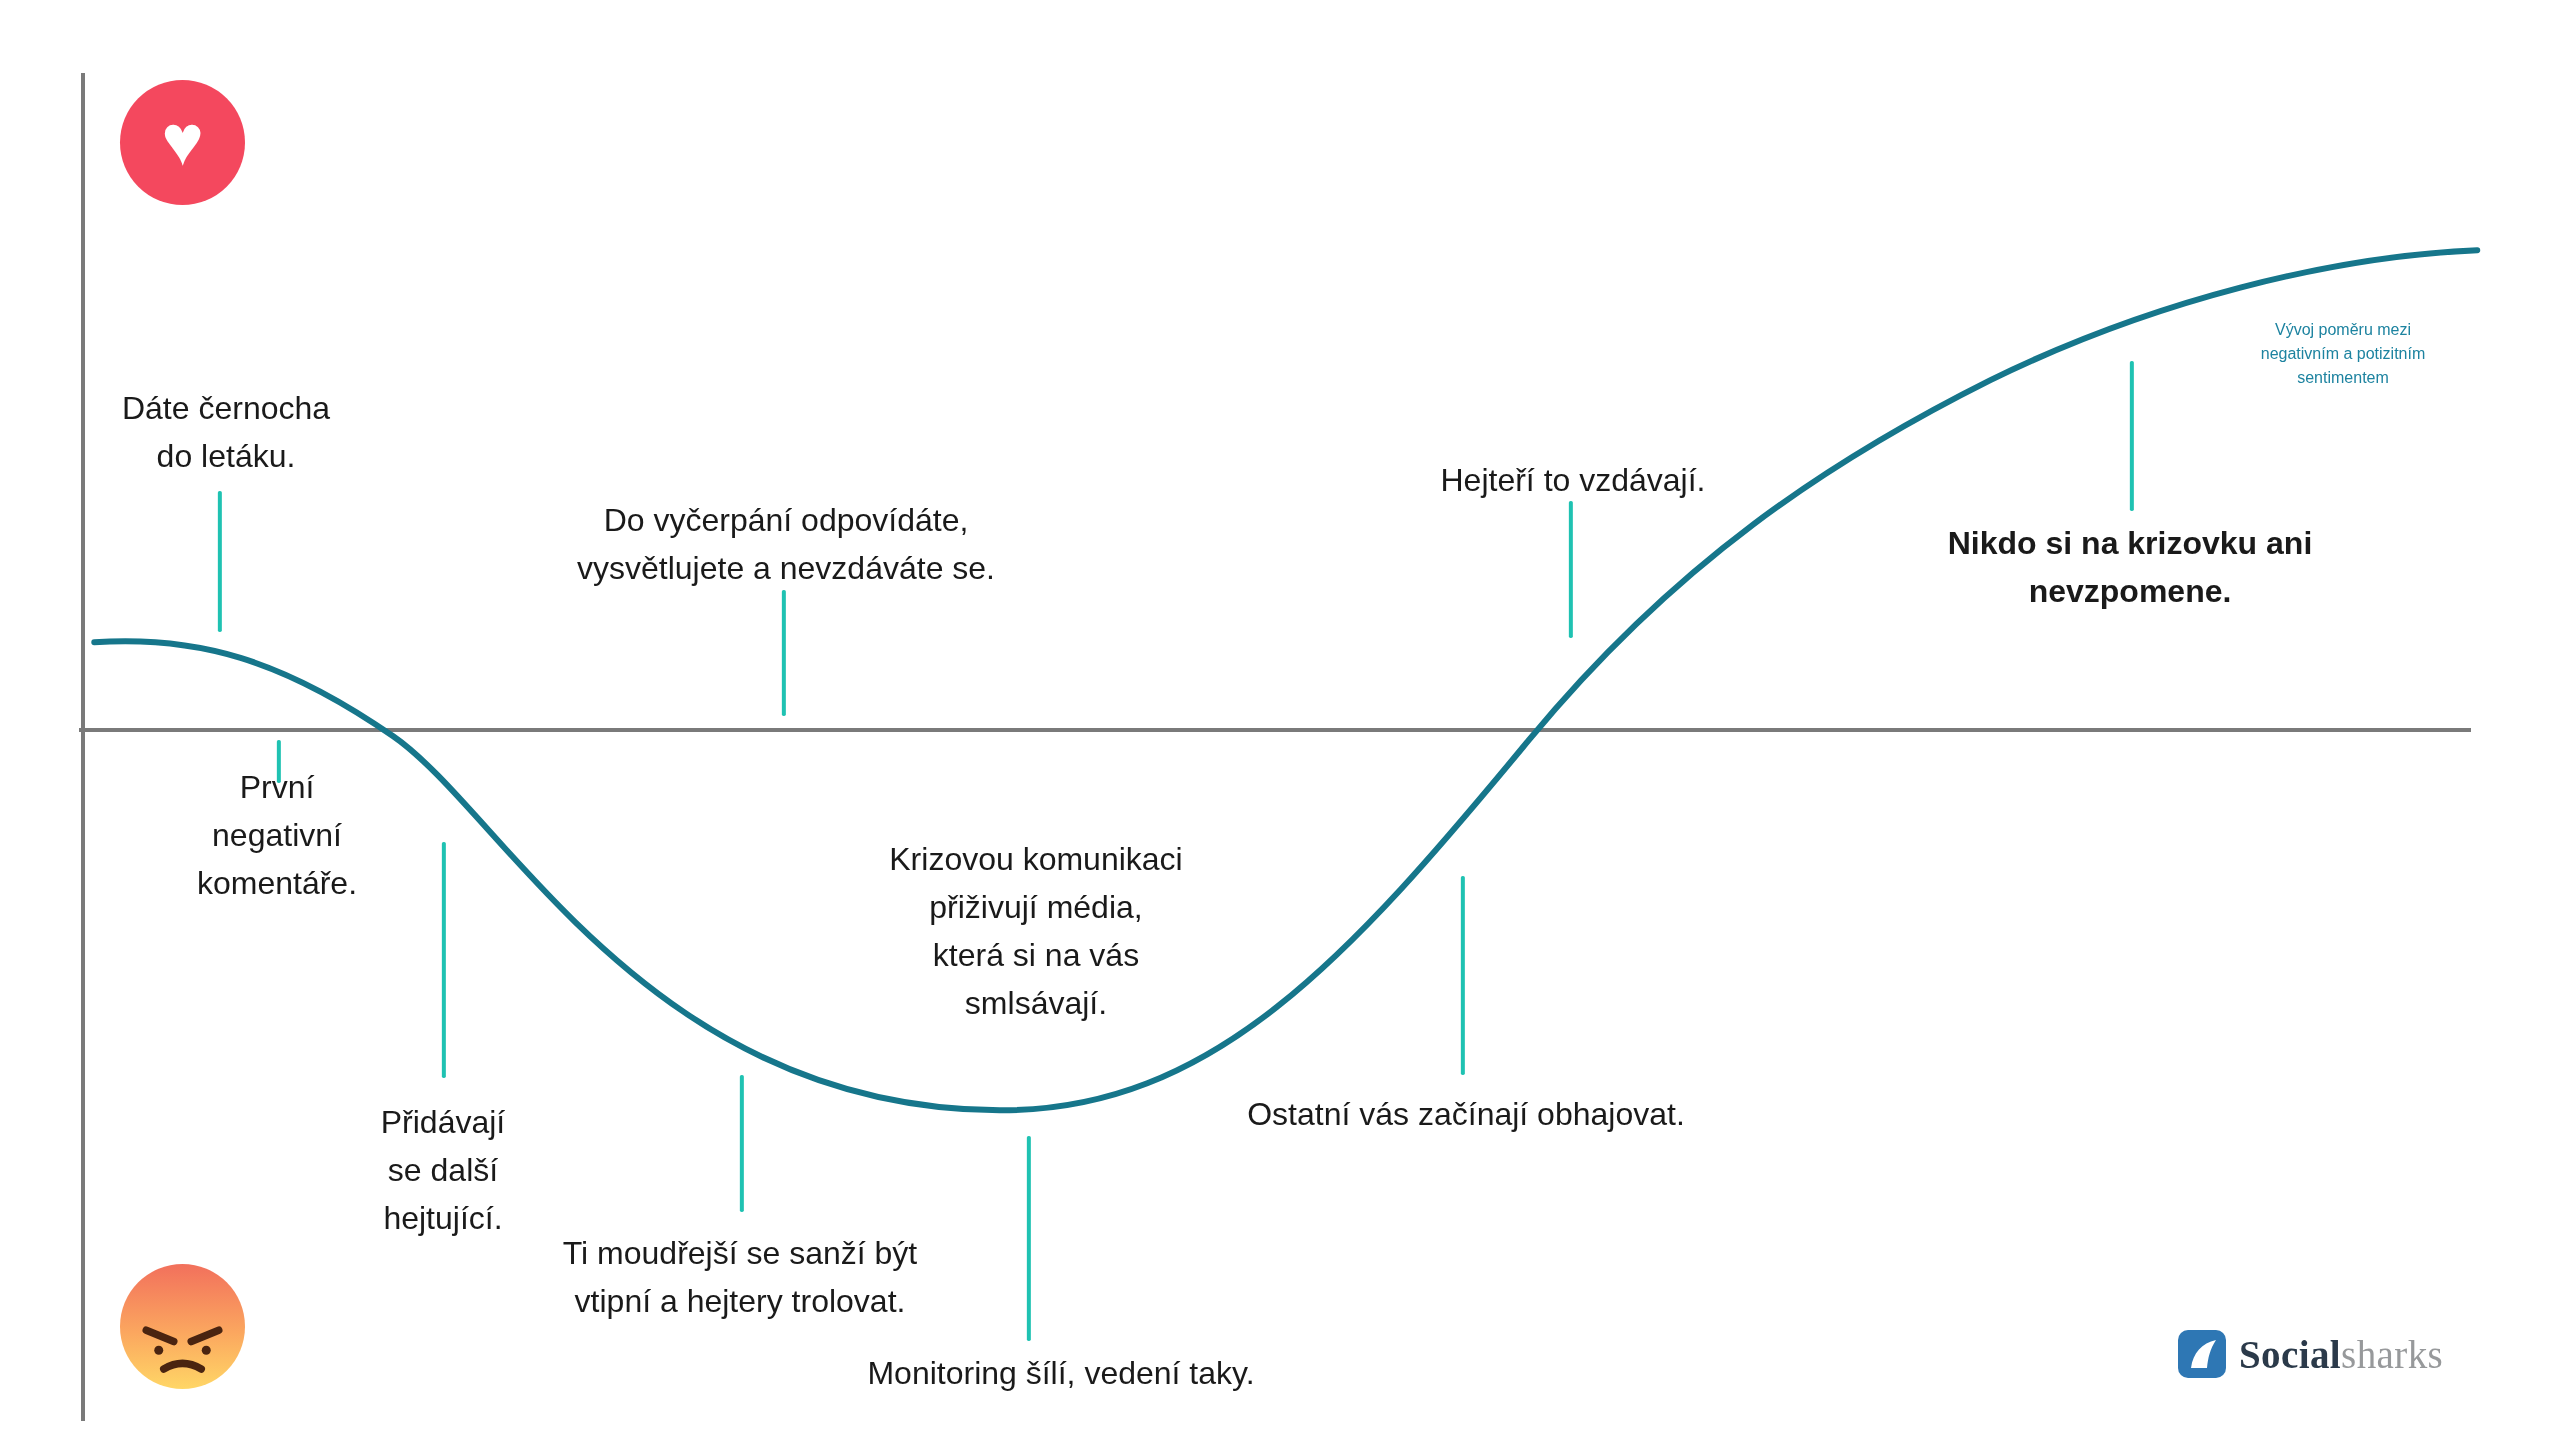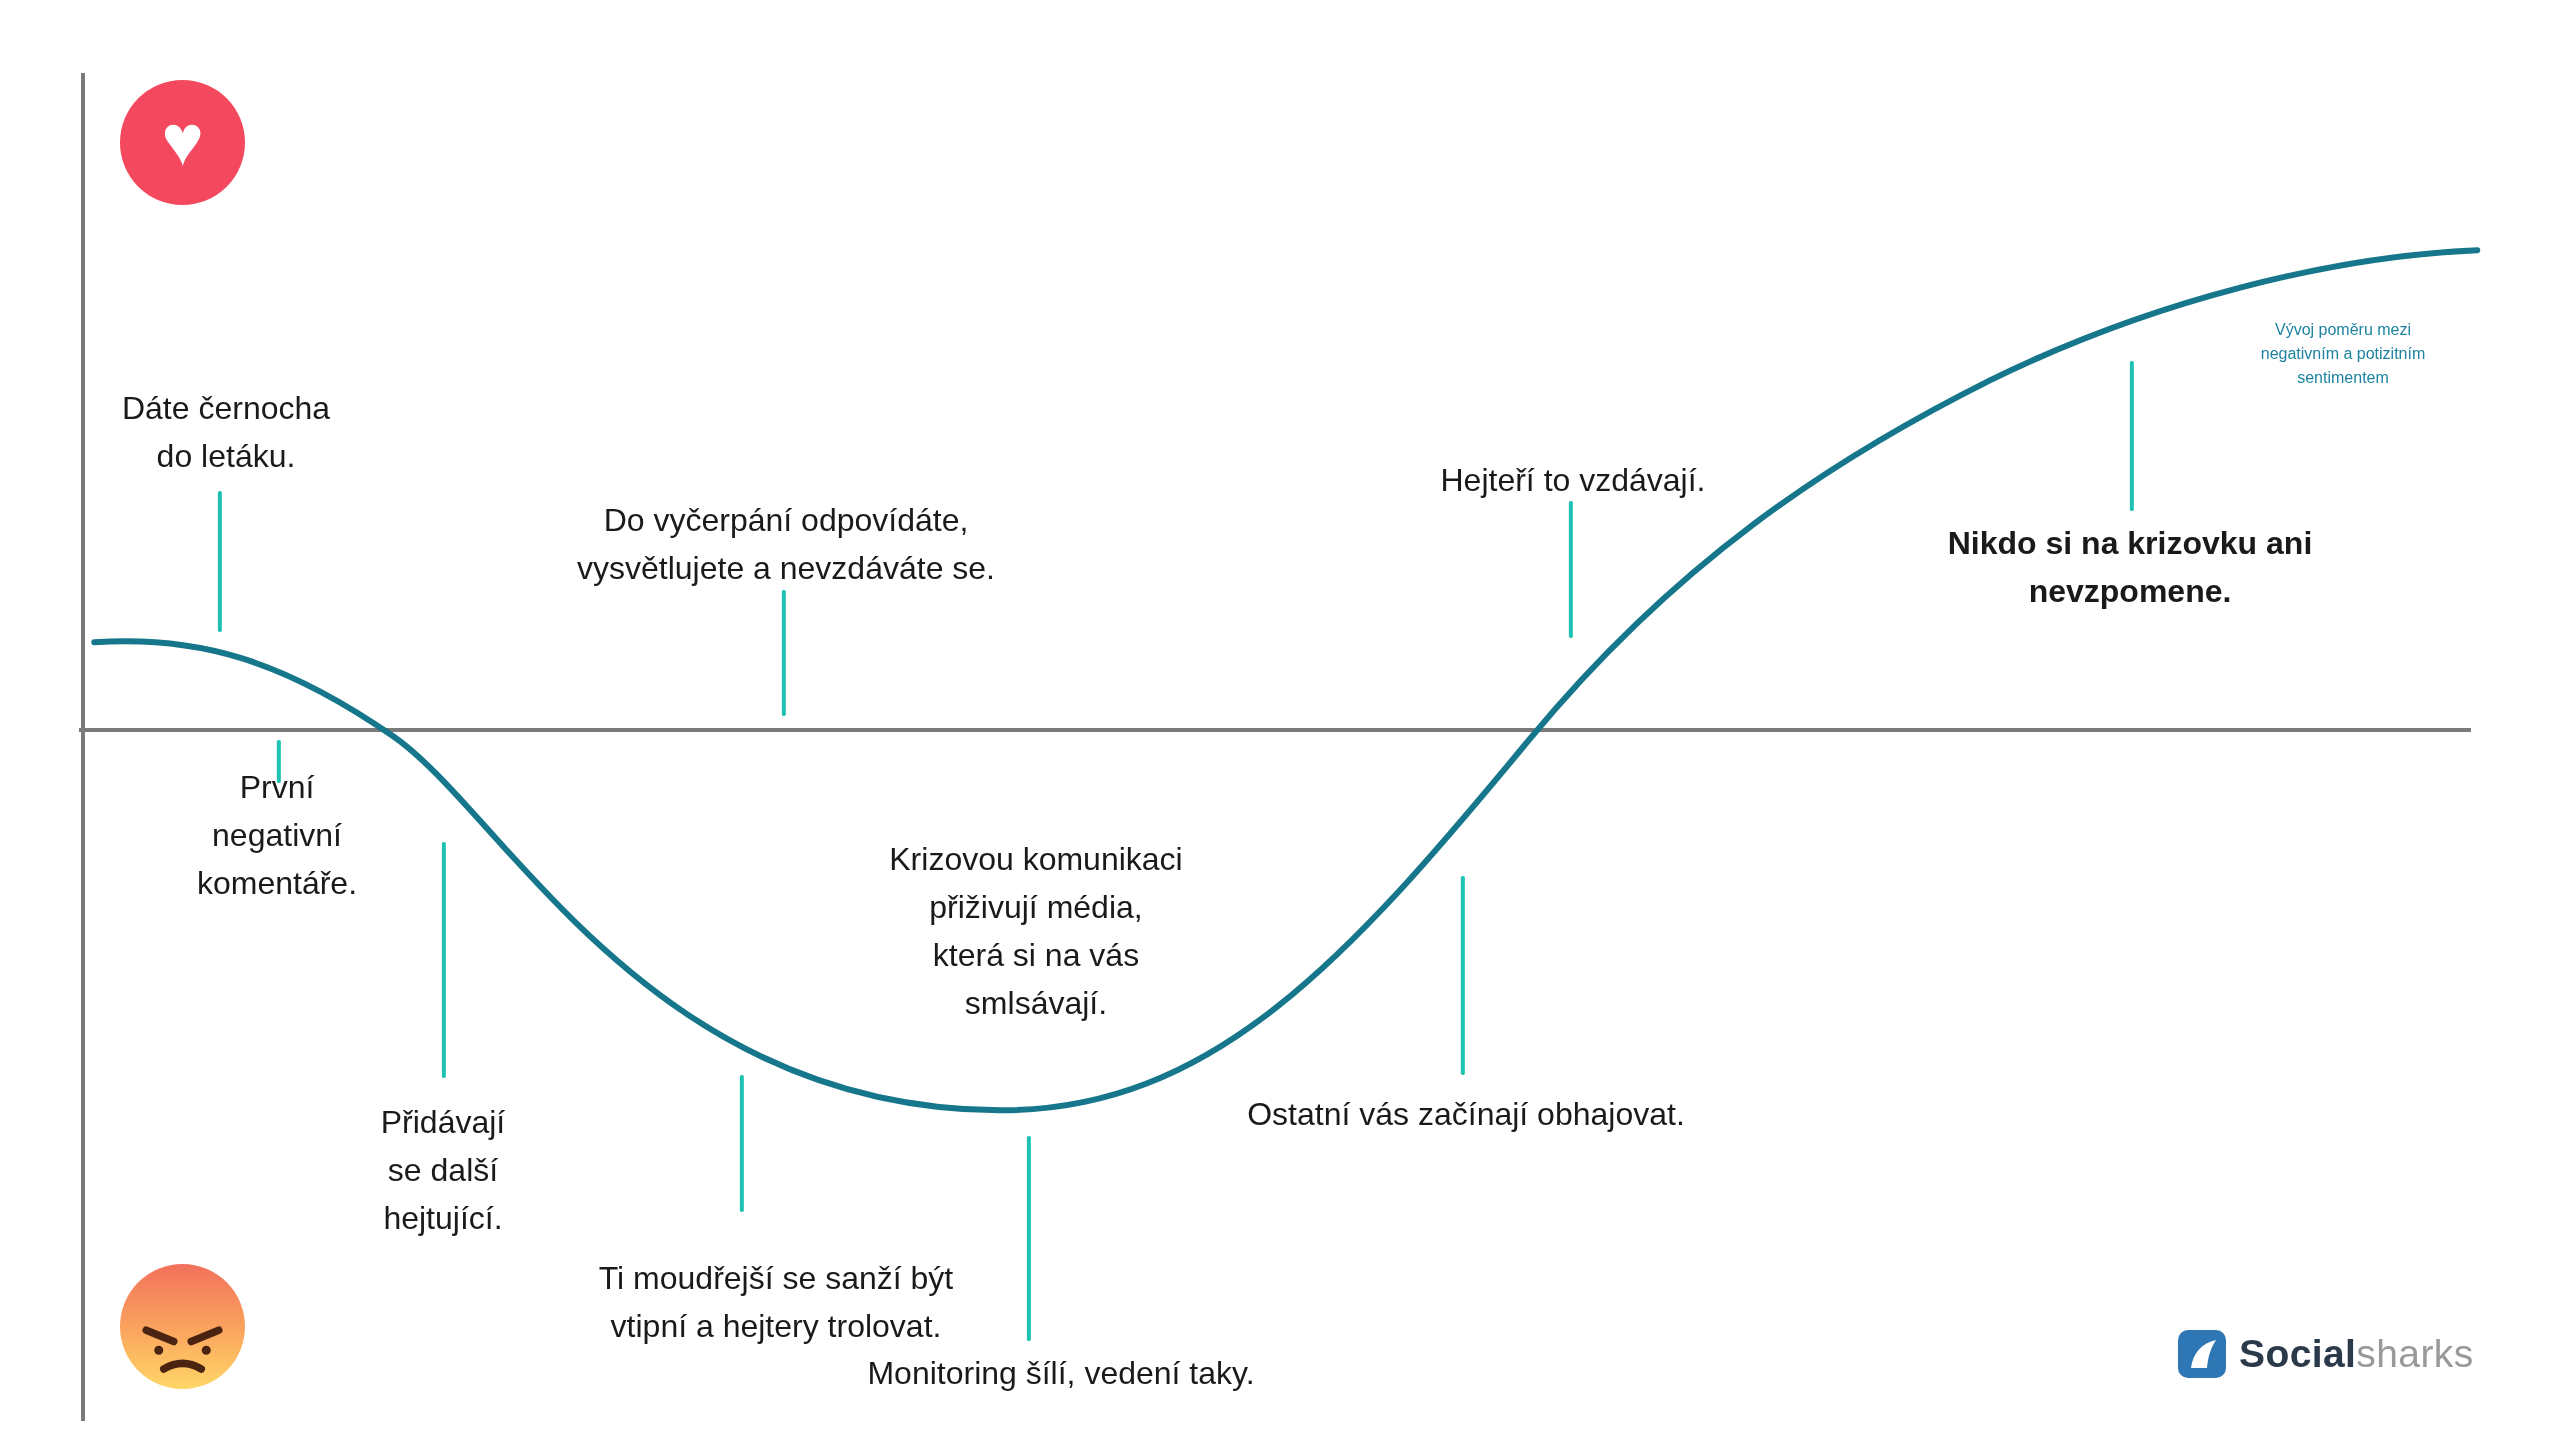--- a/index.html
+++ b/index.html
@@ -79,20 +79,21 @@
   .reaction.angry {
     left: 120px; top: 1264px;
   }
   .reaction.angry svg { width: 125px; height: 125px; }
 
   .logo {
     position: absolute;
     left: 2177px; top: 1329px;
     display: flex;
     align-items: center;
+    font-family: Liberation Serif, serif;
   }
   .logo-icon { width: 50px; height: 50px; display: block; }
   .logo-text {
     margin-left: 12px;
     font-size: 39px;
     letter-spacing: 0.4px;
   }
   .logo-text .social { color: var(--logo-social, #2b3a4a); font-weight: 700; }
   .logo-text .sharks { color: var(--logo-sharks, #97999b); font-weight: 400; }
 </style>
@@ -152,21 +153,21 @@
 negativní
 komentáře.</div>
 
   <div class="label" style="left:443px; top:1098px;">Přidávají
 se další
 hejtující.</div>
 
   <div class="label" style="left:786px; top:496px;">Do vyčerpání odpovídáte,
 vysvětlujete a nevzdáváte se.</div>
 
-  <div class="label" style="left:776px; top:1229px;margin-top:25px;">Ti moudřejší se sanží být
+  <div class="label" style="left:740px; top:1229px;">Ti moudřejší se sanží být
 vtipní a hejtery trolovat.</div>
 
   <div class="label" style="left:1036px; top:835px;">Krizovou komunikaci
 přiživují média,
 která si na vás
 smlsávají.</div>
 
   <div class="label" style="left:1034px; top:1349px;margin-left:27px;">Monitoring šílí, vedení taky.</div>
 
   <div class="label" style="left:1466px; top:1090px;">Ostatní vás začínají obhajovat.</div>

